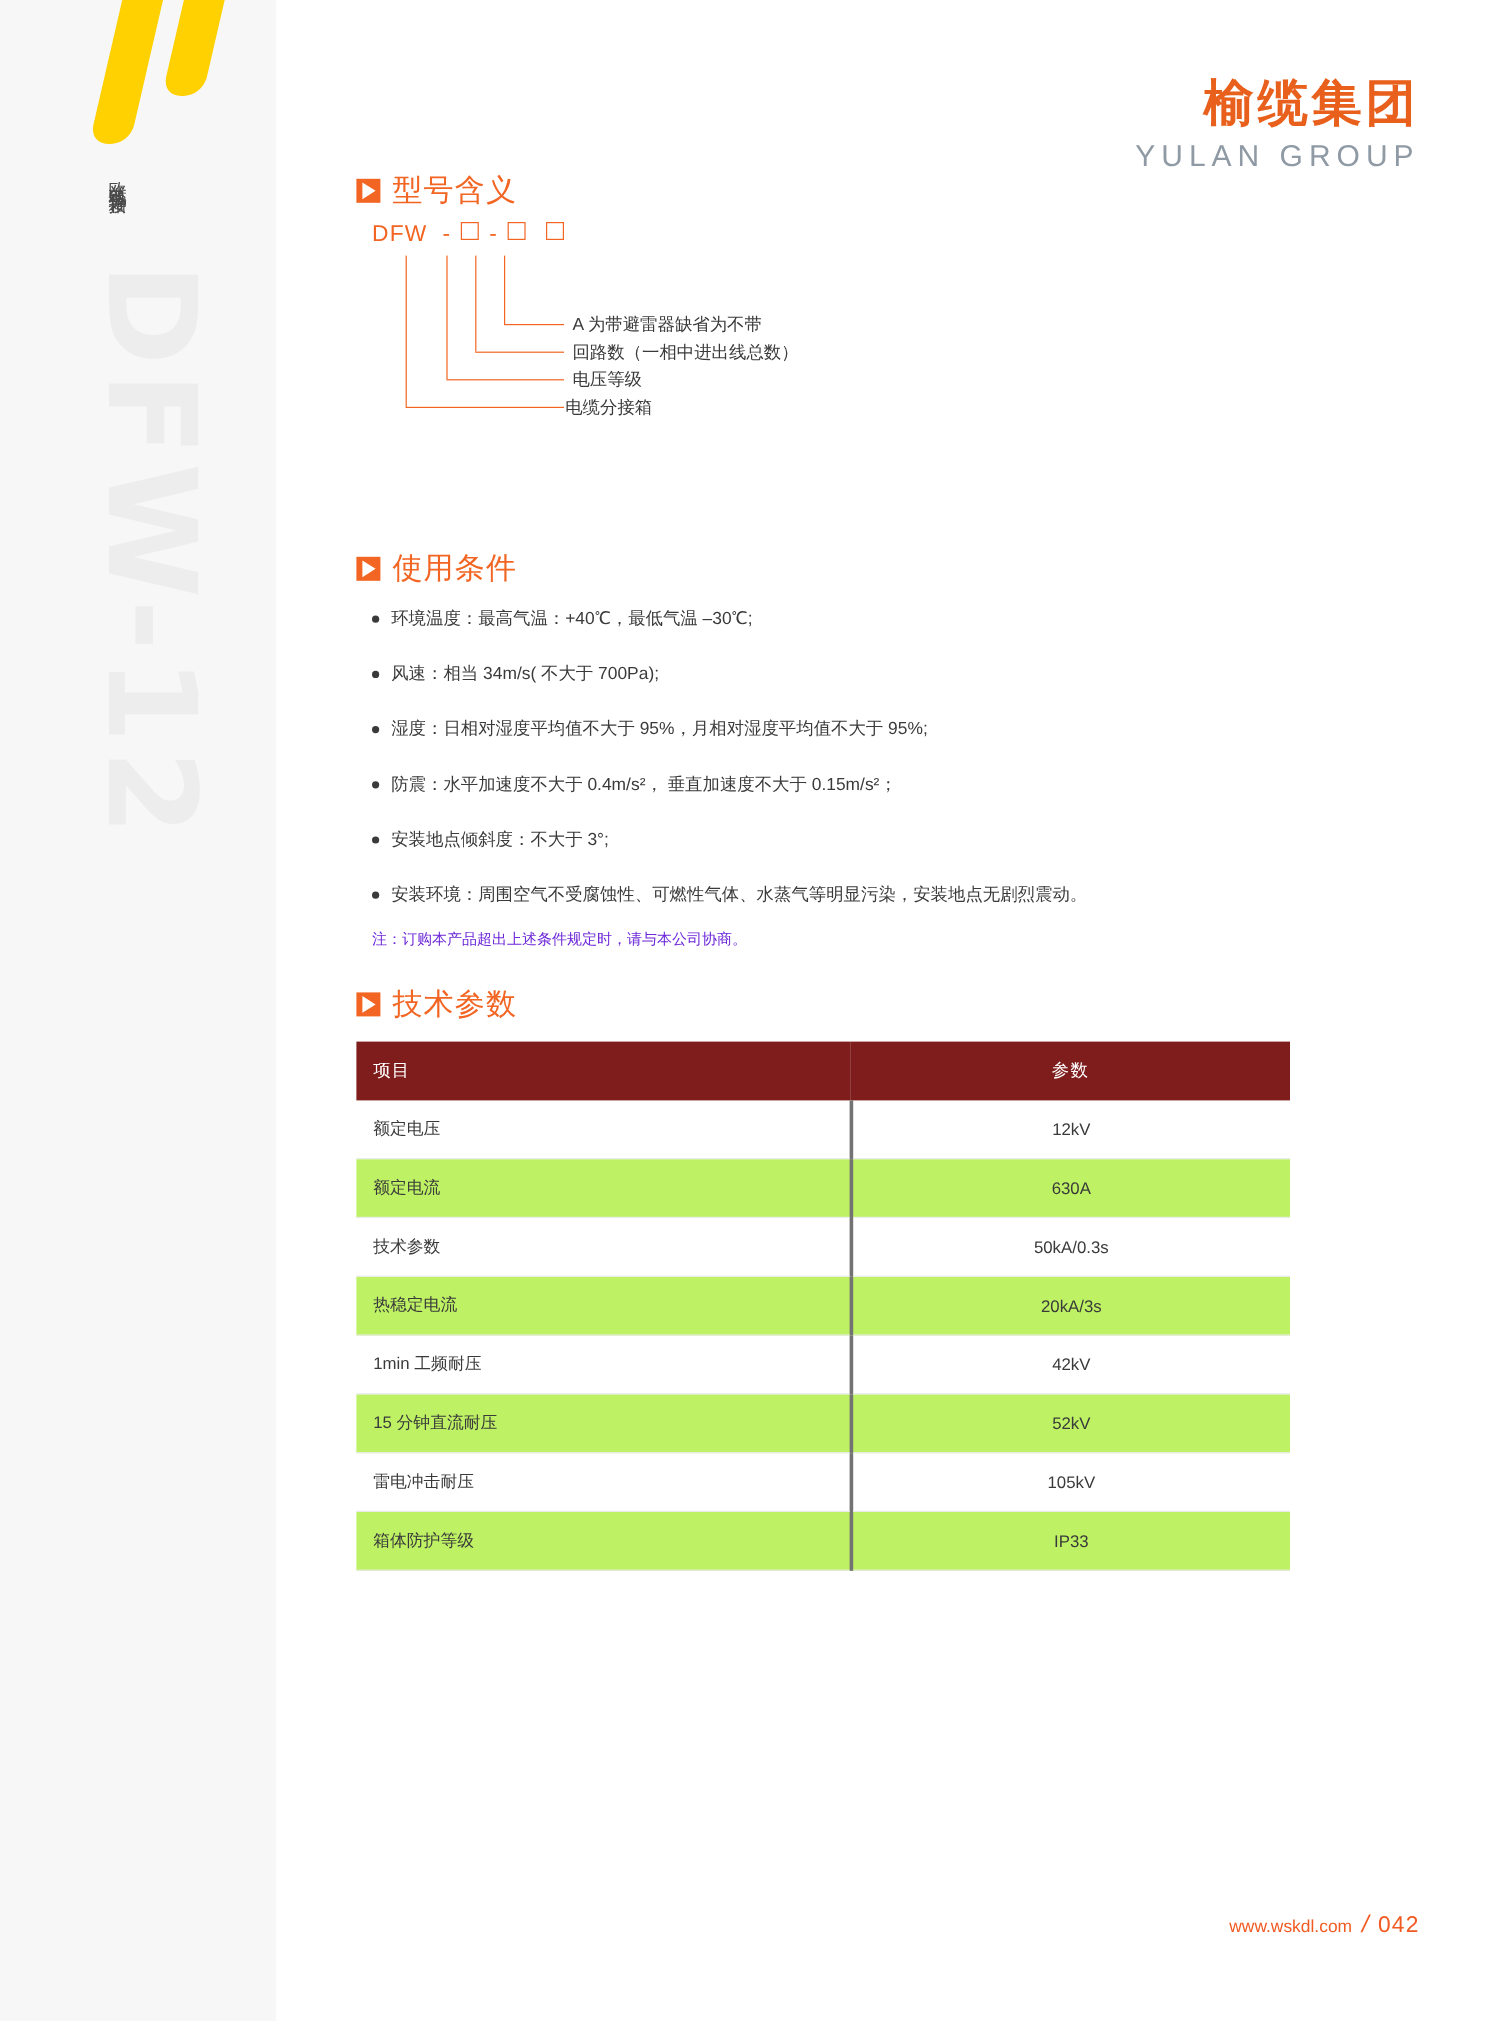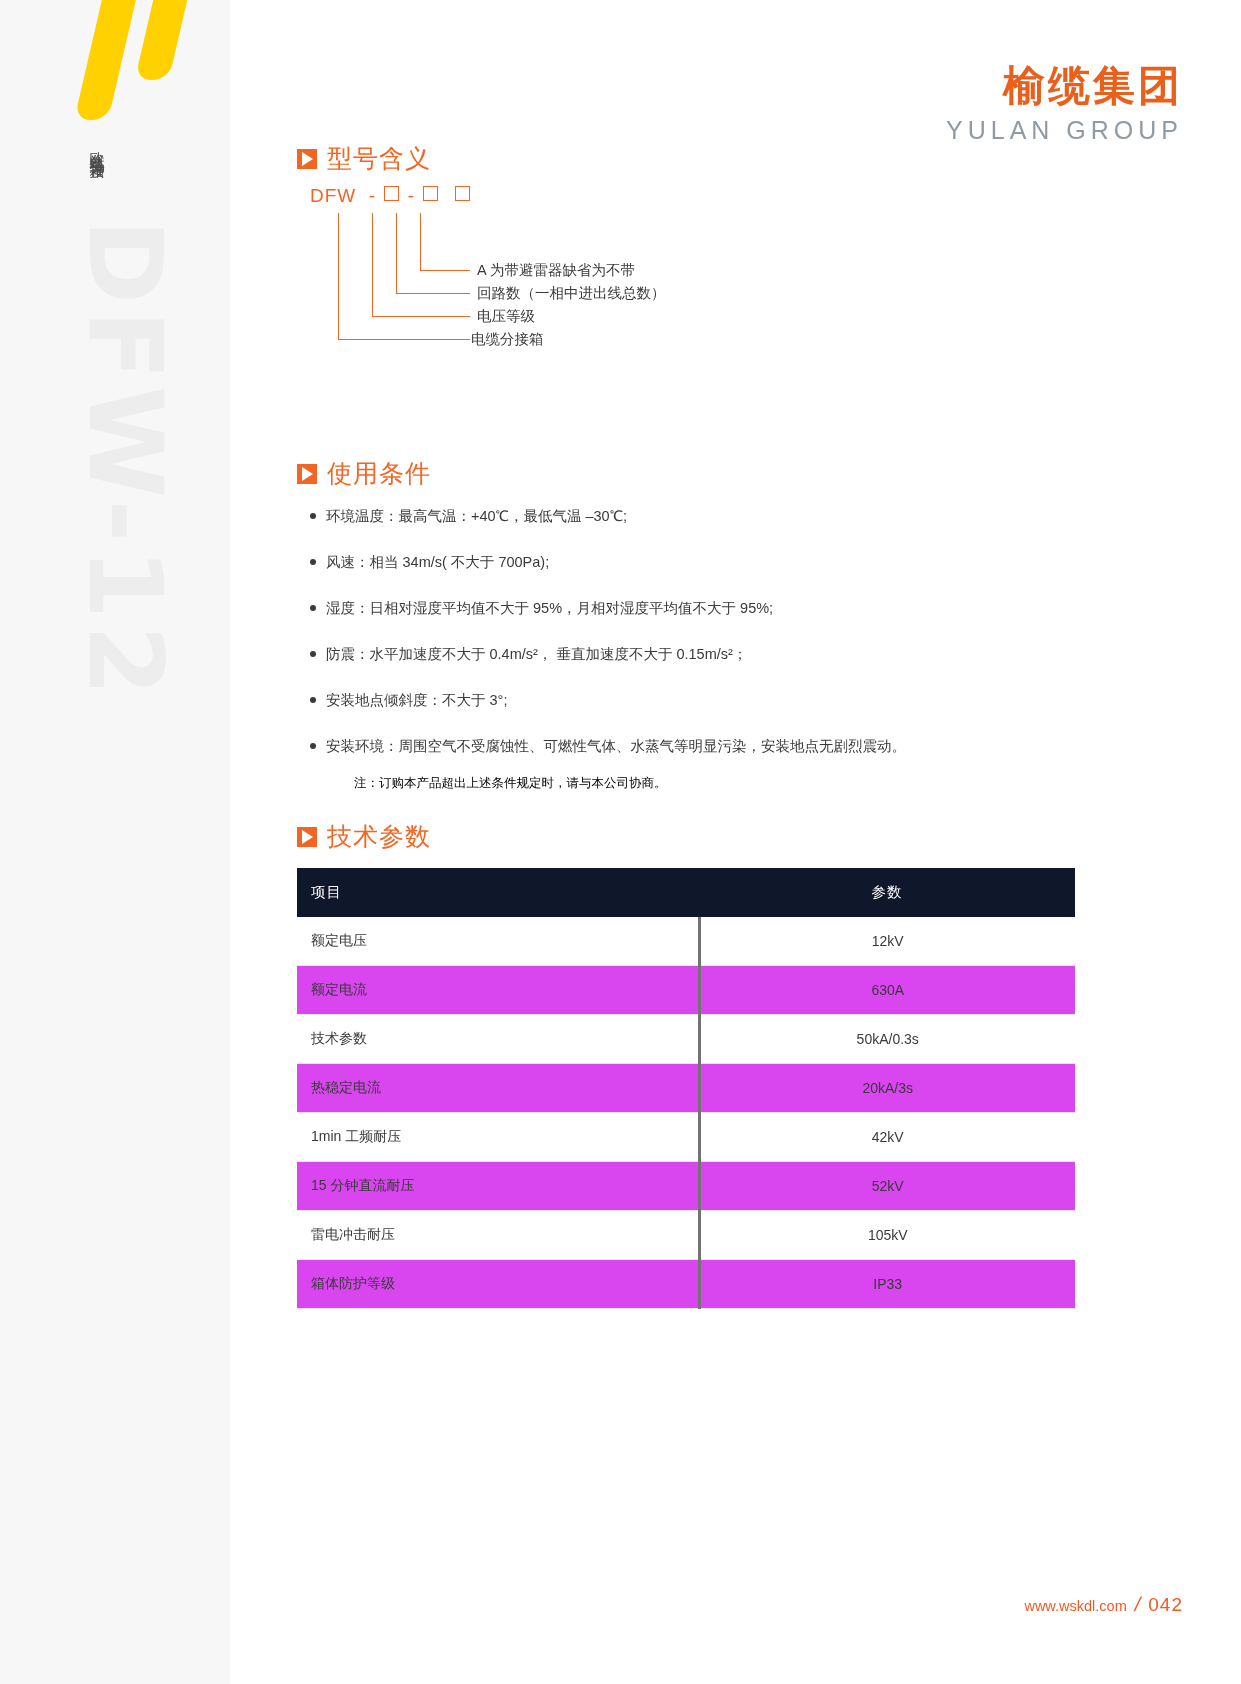--- a/index.html
+++ b/index.html
@@ -170,51 +170,50 @@
   }
   .cond-dot {
     width: 6px; height: 6px;
     border-radius: 50%;
     background: #3a3a3a;
     margin: 8px 10px 0 0;
     flex: none;
   }
   .cond-note {
     font-size: 12.5px;
-    color: #000000;
+    color: #6d28d9;
     margin-top: -6px;
-    margin-left: 44px;
   }
 
   
   .tech-table {
     position: absolute;
     left: 297px; top: 868px;
     width: 778px;
     border-collapse: collapse;
     font-size: 14px;
   }
   .tech-table th {
-    background: #0f172a;
+    background: #7f1d1d;
     color: #fff;
     font-weight: normal;
-    padding: 15px 0;
+    padding: 15px 10px;
     text-align: center;
     font-size: 14.5px;
     letter-spacing: 1px;
   }
   .tech-table th.col1 { width: 388px; text-align: left; padding-left: 14px; }
   .tech-table td {
     padding: 15px 0;
     color: #3a3a3a;
     text-align: center;
     border-bottom: 1px solid #e9e9e9;
   }
   .tech-table td.col1 { text-align: left; padding-left: 14px; }
-  .tech-table tr.alt td { background: #d946ef; }
+  .tech-table tr.alt td { background: #bef264; }
   .tech-table td.col1 { border-right: 3px solid #737373; }
 
   
   .footer {
     position: absolute;
     right: 58px; bottom: 68px;
     display: flex;
     align-items: baseline;
     gap: 8px;
     color: #f15a22;

